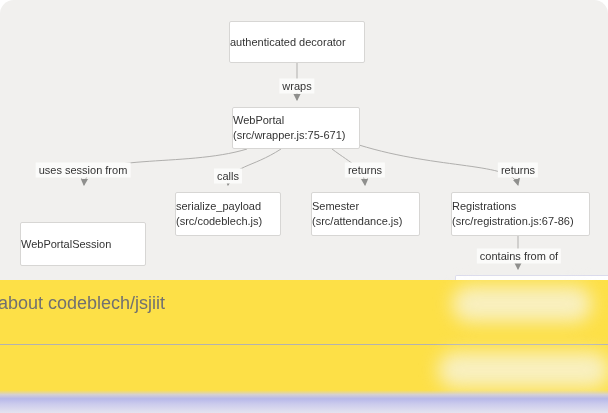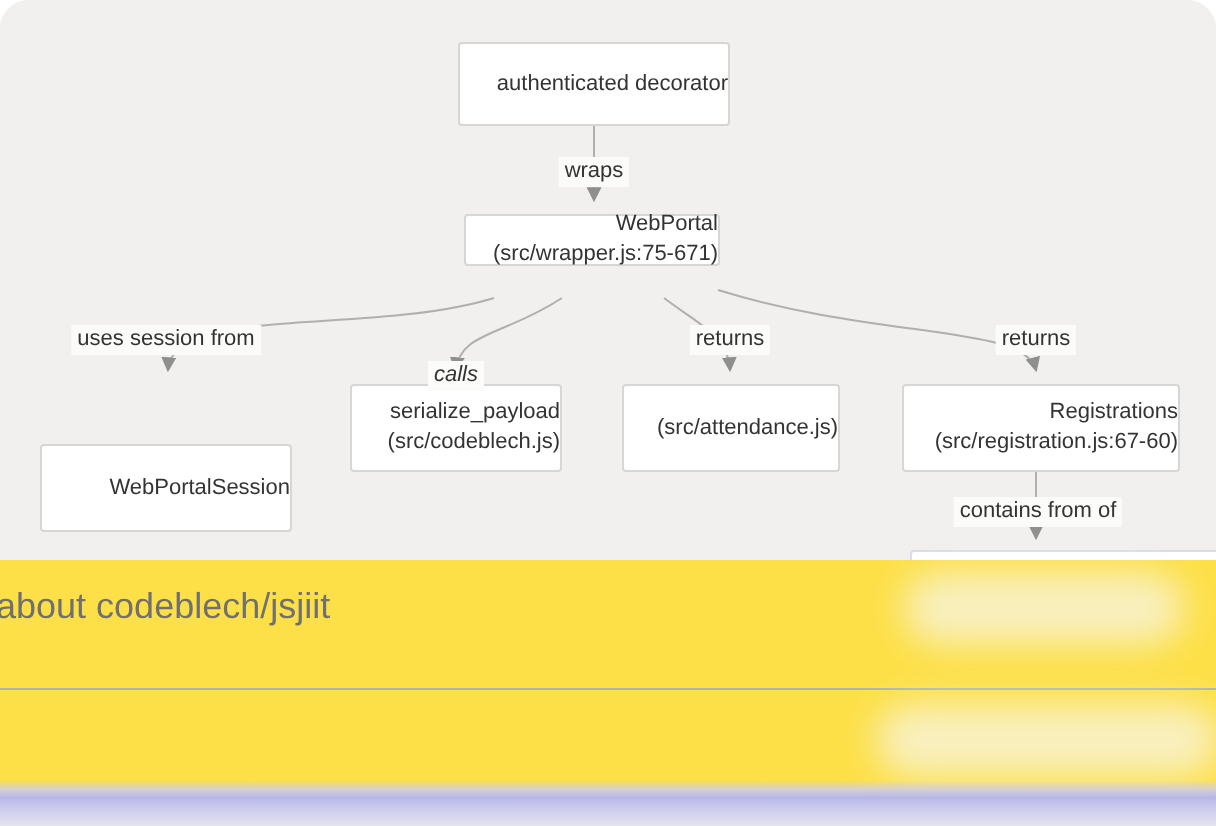--- a/index.html
+++ b/index.html
@@ -5,38 +5,38 @@
   html,body { margin:0; padding:0; background:#ffffff; font-family:"Liberation Sans",sans-serif; }
   .stage {
     position:relative; width:608px; height:413px;
     border-radius:14px 14px 0 0; overflow:hidden; background:#f1f0ee;
   }
   
   .diagram { position:absolute; left:0; top:0; width:608px; height:280px; }
   .edges { position:absolute; left:0; top:0; }
   .node {
     position:absolute; background:#ffffff; border:1px solid #d7d6d4; border-radius:2px;
-    color:#333333; font-size:11px; line-height:15px; text-align:right;
+    color:#333333; font-size:11px; line-height:15px; text-align:left;
     display:flex; flex-direction:column; justify-content:center; box-sizing:border-box;
   }
   .node-auth     { left:229px; top:21px;  width:136px; height:42px; }
-  .node-portal   { left:232px; top:107px; width:128px; height:26px; }
+  .node-portal   { left:232px; top:107px; width:128px; height:42px; }
   .node-session  { left:20px;  top:192px; width:126px; height:44px;margin-top:30px; }
   .node-payload  { left:175px; top:192px; width:106px; height:44px; }
   .node-semester { left:311px; top:192px; width:109px; height:44px; }
   .node-regs     { left:451px; top:192px; width:139px; height:44px; }
   .node-cut      { left:455px; top:275px; width:160px; height:6px; border-color:#dbdbec; border-bottom:none; border-radius:2px 2px 0 0; }
   .elabel {
     position:absolute; transform:translate(-50%,-50%);
     background:#fbfbfa; color:#333333; font-size:11px; line-height:13px;
     padding:1px 3px; white-space:nowrap;text-align:center;
   }
   .el-wraps    { left:297px; top:86px; }
   .el-uses     { left:83px;  top:170px; }
-  .el-calls    { left:228px; top:188px;font-style:italic; }
+  .el-calls    { left:228px; top:176px; }
   .el-returns1 { left:365px; top:170px; }
   .el-returns2 { left:518px; top:170px; }
   .el-contains { left:519px; top:256px; }
   
   .overlay { position:absolute; left:0; top:280px; width:608px; height:133px; background:#fde047; }
   .blob { position:absolute; border-radius:24px; filter:blur(9px); background:rgba(246,246,244,0.7); }
   .blob1 { left:452px; top:6px;  width:140px; height:36px; }
   .blob2 { left:438px; top:72px; width:172px; height:36px; }
   .prompt {
     position:absolute; left:-2px; top:11px; font-size:18px; line-height:24px;
@@ -88,26 +88,27 @@
     <div class="node node-session">
       <div>WebPortalSession</div>
     </div>
 
     <div class="node node-payload">
       <div>serialize_payload</div>
       <div>(src/codeblech.js)</div>
     </div>
 
     <div class="node node-semester">
+      <div>Semester</div>
       <div>(src/attendance.js)</div>
     </div>
 
     <div class="node node-regs">
       <div>Registrations</div>
-      <div>(src/registration.js:67-60)</div>
+      <div>(src/registration.js:67-86)</div>
     </div>
 
     <div class="node node-cut"></div>
 
     <div class="elabel el-wraps">wraps</div>
     <div class="elabel el-uses">uses session from</div>
     <div class="elabel el-calls">calls</div>
     <div class="elabel el-returns1">returns</div>
     <div class="elabel el-returns2">returns</div>
     <div class="elabel el-contains">contains from of</div>

